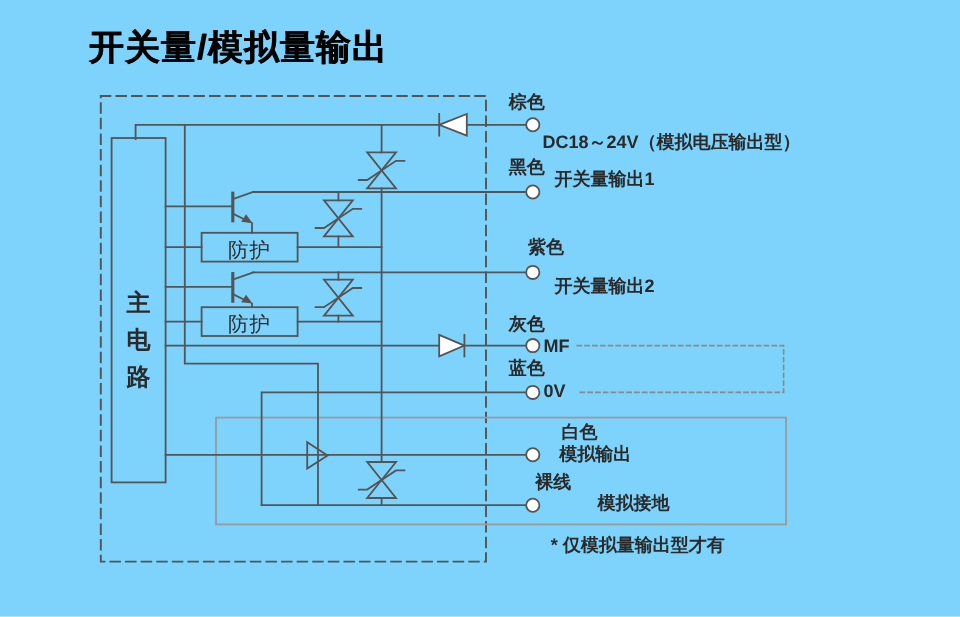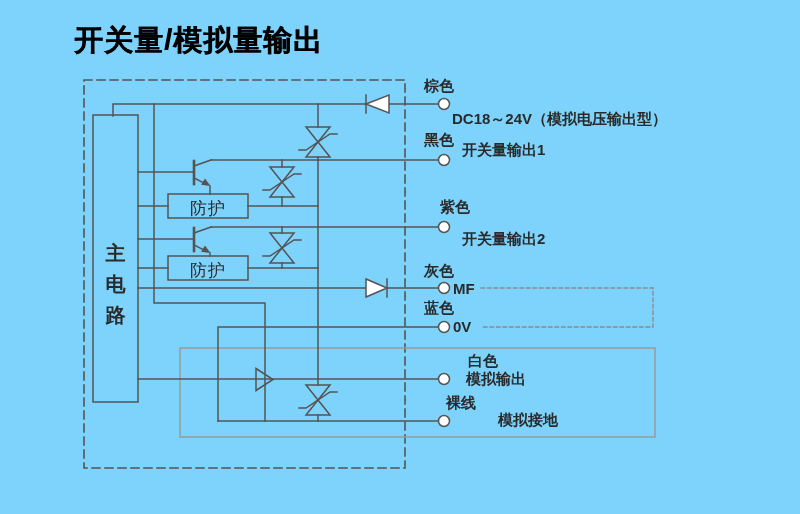--- a/index.html
+++ b/index.html
@@ -169,14 +169,15 @@
 
   <div class="lbl" style="left:424px;top:299px;">蓝色</div>
   <div class="lbl" style="left:453px;top:318px;">0V</div>
 
   <div class="lbl" style="left:424px;top:352px;padding-left:44px;">白色</div>
   <div class="lbl" style="left:466px;top:370px;">模拟输出</div>
 
   <div class="lbl" style="left:446px;top:394px;">裸线</div>
   <div class="lbl" style="left:458px;top:411px;margin-left:40px;">模拟接地</div>
 
+  <div class="lbl" style="left:459px;top:446px;">* 仅模拟量输出型才有</div>
 
 </div>
 
 </body></html>

